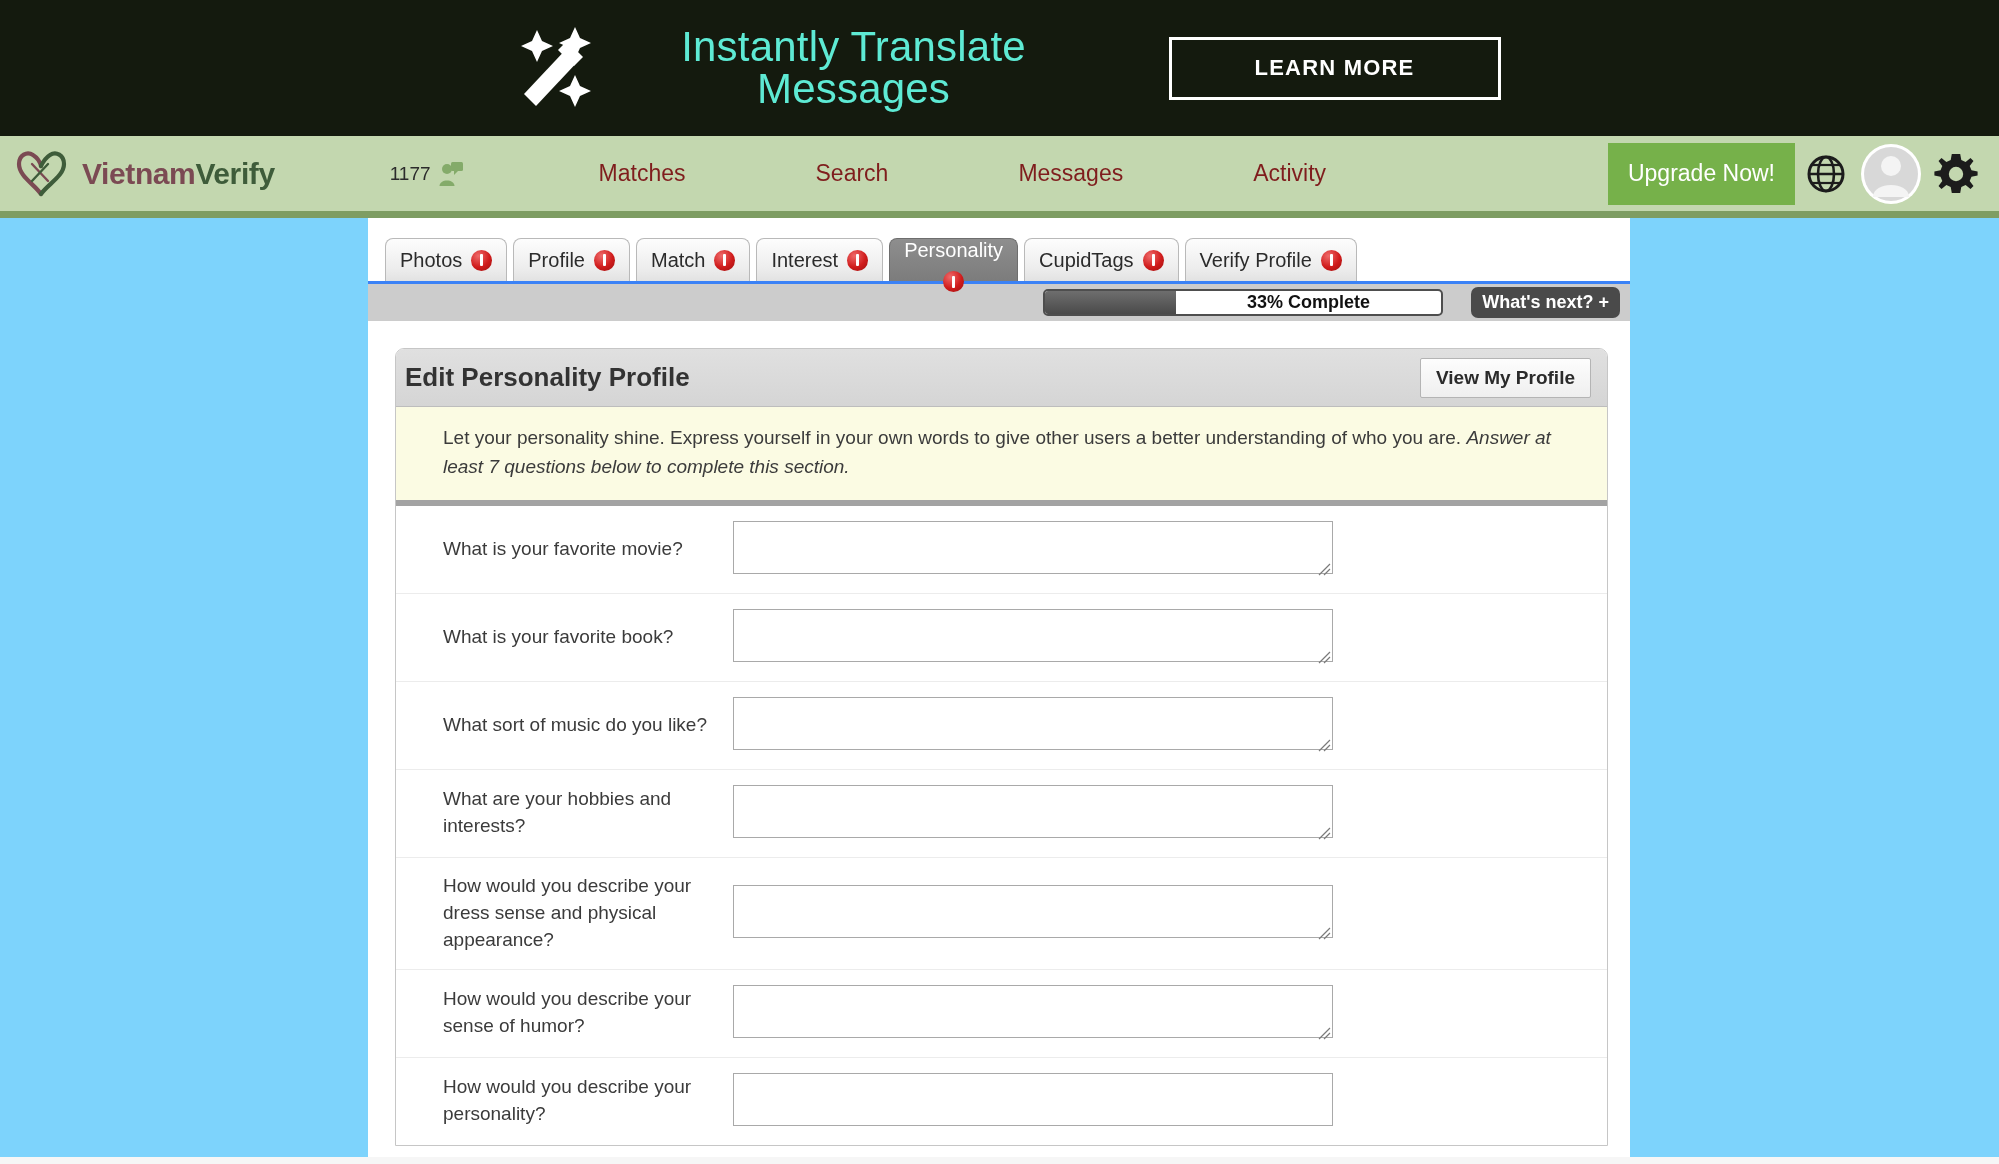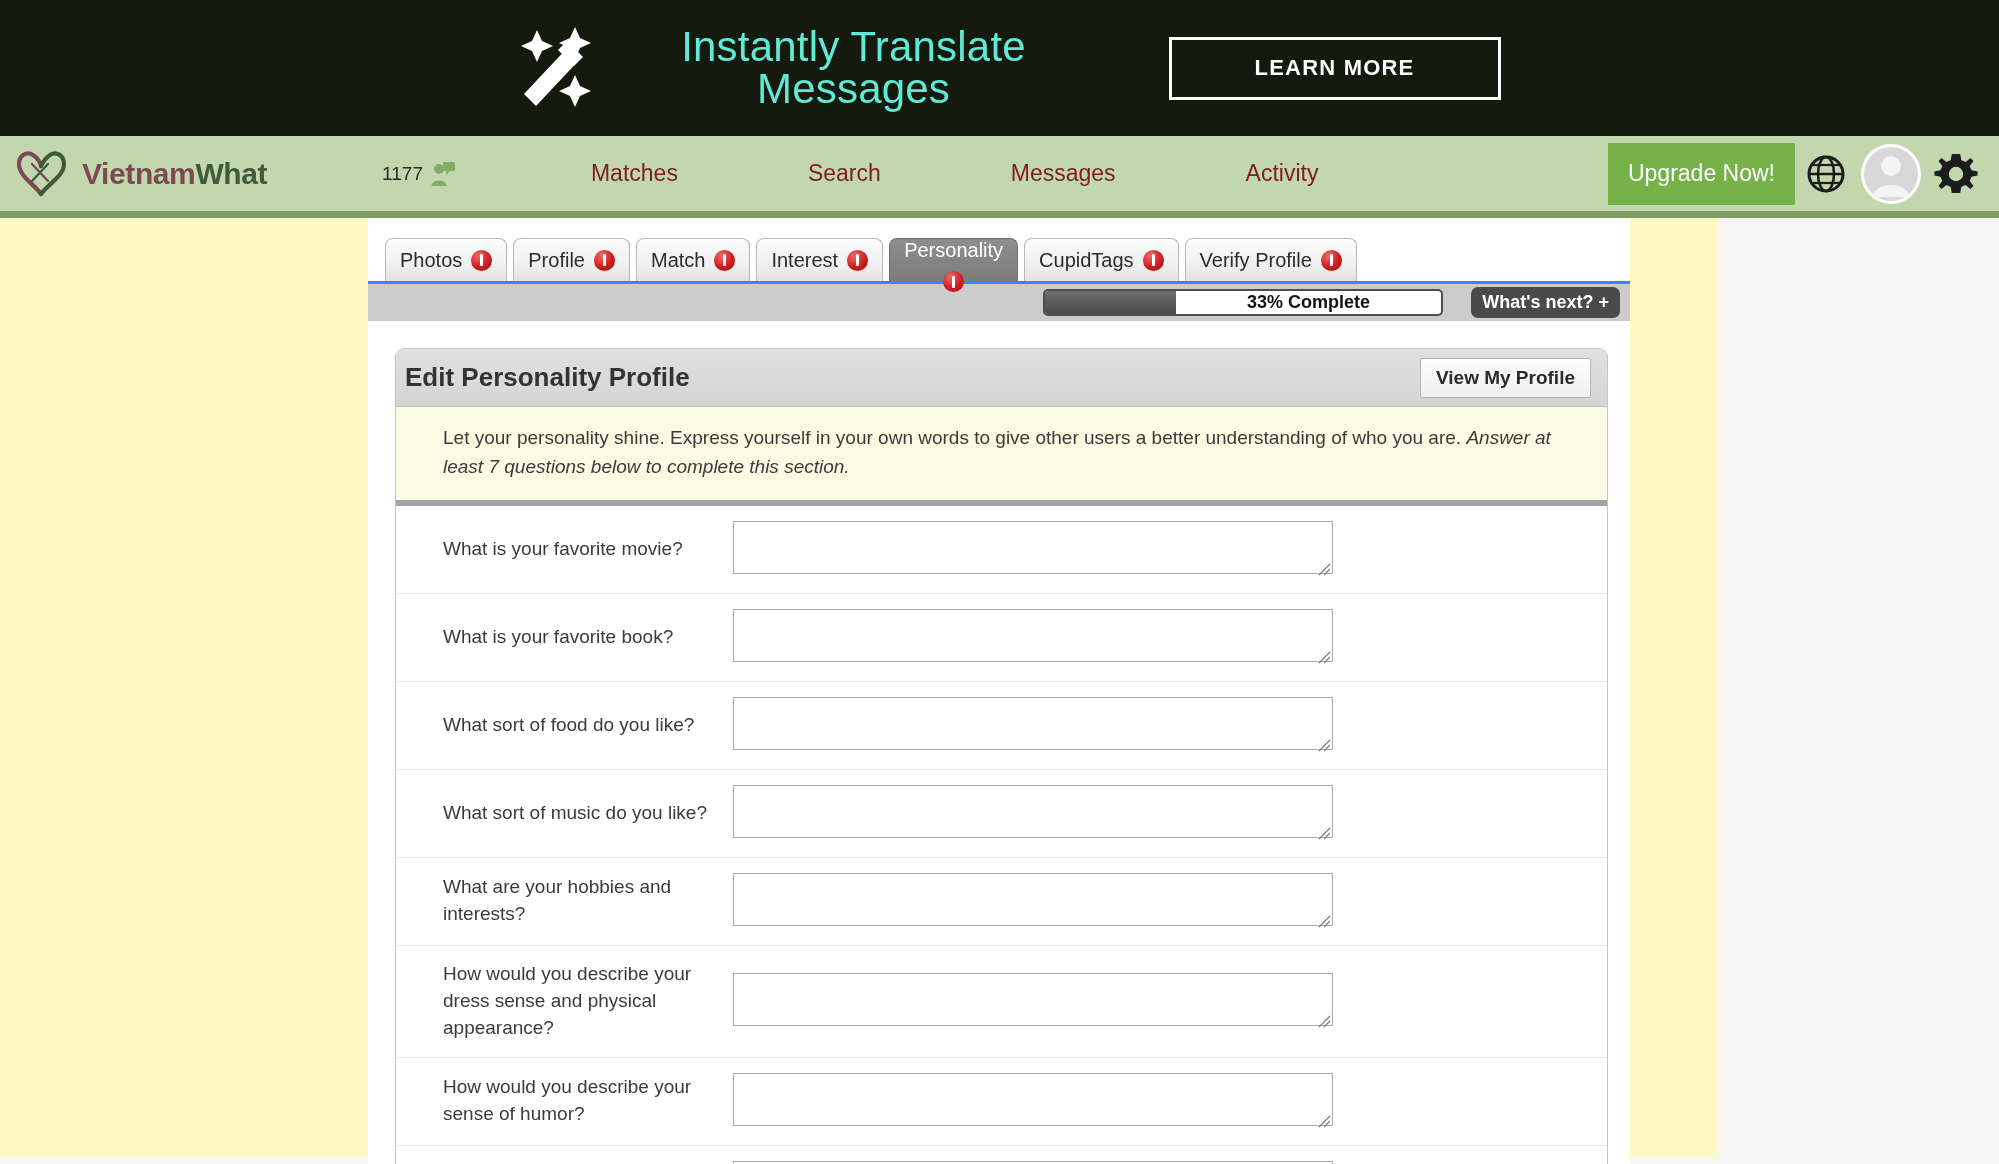--- a/index.html
+++ b/index.html
@@ -145,23 +145,23 @@
   }
   .avatar-btn {
     width: 68px; height: 68px;
     display: flex; align-items: center; justify-content: center;
     cursor: pointer;
   }
 
   
   .page {
     position: relative;
-    width: 1717px;
+    width: 1999px;
     height: 939px;
-    background: #fef9c3;
+    background: #7dd3fc;
   }
   .content-col {
     position: absolute;
     left: 368px;
     top: 0;
     width: 1262px;
     min-height: 939px;
     background: #ffffff;
   }
 
@@ -378,21 +378,21 @@
 
   <div class="brand">
     <span class="brand-logo">
       <svg width="56" height="52" viewBox="0 0 56 52" xmlns="http://www.w3.org/2000/svg">
         <path d="M27 46 C20 36 5 28 5 16 C5 7 13 3 19 7 C23 9.5 26 14 27 18" fill="none" stroke="#7b4a53" stroke-width="4.2" stroke-linecap="round"></path>
         <path d="M27 46 C34 36 50 28 50 16 C50 7 42 3 36 7 C32 9.5 29 14 27 18" fill="none" stroke="#3e5c3a" stroke-width="4.2" stroke-linecap="round"></path>
         <path d="M18 16 L34 33" fill="none" stroke="#7b4a53" stroke-width="2.4" stroke-linecap="round"></path>
         <path d="M34 16 L18 33" fill="none" stroke="#3e5c3a" stroke-width="2.4" stroke-linecap="round"></path>
       </svg>
     </span>
-    <span class="brand-name"><span class="v">Vietnam</span><span class="c">What</span></span>
+    <span class="brand-name"><span class="v">Vietnam</span><span class="c">Verify</span></span>
   </div>
 
   <div class="nav-center">
     <div class="nav-count">
       <span>1177</span>
       <span>
         <svg class="people-icon" viewBox="0 0 26 26" xmlns="http://www.w3.org/2000/svg">
           <circle cx="9" cy="8" r="5" fill="#84ab6a"></circle>
           <path d="M1.5 25 C1.5 17.5 16.5 17.5 16.5 25 Z" fill="#84ab6a"></path>
           <rect x="13" y="1" width="12" height="9" rx="1.5" fill="#84ab6a"></rect>
@@ -502,71 +502,62 @@
       <div class="q-row">
         <div class="q-label">What is your favorite book?</div>
         <div class="ta-wrap">
           <textarea class="q-input" style=""></textarea>
           <svg class="resize-grip" viewBox="0 0 14 14">
               <path d="M13 2 L2 13 M13 7 L7 13" stroke="#7a7a7a" stroke-width="1.2" fill="none"></path>
             </svg>
         </div>
       </div>
 
-      <div class="q-row">
-        <div class="q-label">What sort of food do you like?</div>
+
+      <div class="q-row">
+        <div class="q-label">What sort of music do you like?</div>
         <div class="ta-wrap">
           <textarea class="q-input" style=""></textarea>
           <svg class="resize-grip" viewBox="0 0 14 14">
               <path d="M13 2 L2 13 M13 7 L7 13" stroke="#7a7a7a" stroke-width="1.2" fill="none"></path>
             </svg>
         </div>
       </div>
 
       <div class="q-row">
-        <div class="q-label">What sort of music do you like?</div>
+        <div class="q-label">What are your hobbies and interests?</div>
         <div class="ta-wrap">
           <textarea class="q-input" style=""></textarea>
           <svg class="resize-grip" viewBox="0 0 14 14">
               <path d="M13 2 L2 13 M13 7 L7 13" stroke="#7a7a7a" stroke-width="1.2" fill="none"></path>
             </svg>
         </div>
       </div>
 
       <div class="q-row">
-        <div class="q-label">What are your hobbies and interests?</div>
+        <div class="q-label">How would you describe your dress sense and physical appearance?</div>
         <div class="ta-wrap">
           <textarea class="q-input" style=""></textarea>
           <svg class="resize-grip" viewBox="0 0 14 14">
               <path d="M13 2 L2 13 M13 7 L7 13" stroke="#7a7a7a" stroke-width="1.2" fill="none"></path>
             </svg>
         </div>
       </div>
 
       <div class="q-row">
-        <div class="q-label">How would you describe your dress sense and physical appearance?</div>
+        <div class="q-label">How would you describe your sense of humor?</div>
         <div class="ta-wrap">
           <textarea class="q-input" style=""></textarea>
           <svg class="resize-grip" viewBox="0 0 14 14">
               <path d="M13 2 L2 13 M13 7 L7 13" stroke="#7a7a7a" stroke-width="1.2" fill="none"></path>
             </svg>
         </div>
       </div>
 
       <div class="q-row">
-        <div class="q-label">How would you describe your sense of humor?</div>
-        <div class="ta-wrap">
-          <textarea class="q-input" style=""></textarea>
-          <svg class="resize-grip" viewBox="0 0 14 14">
-              <path d="M13 2 L2 13 M13 7 L7 13" stroke="#7a7a7a" stroke-width="1.2" fill="none"></path>
-            </svg>
-        </div>
-      </div>
-
-      <div class="q-row">
         <div class="q-label">How would you describe your personality?</div>
         <div class="ta-wrap">
           <textarea class="q-input" style=""></textarea>
           
         </div>
       </div>
 
     </div>
   </div>
 </div>

